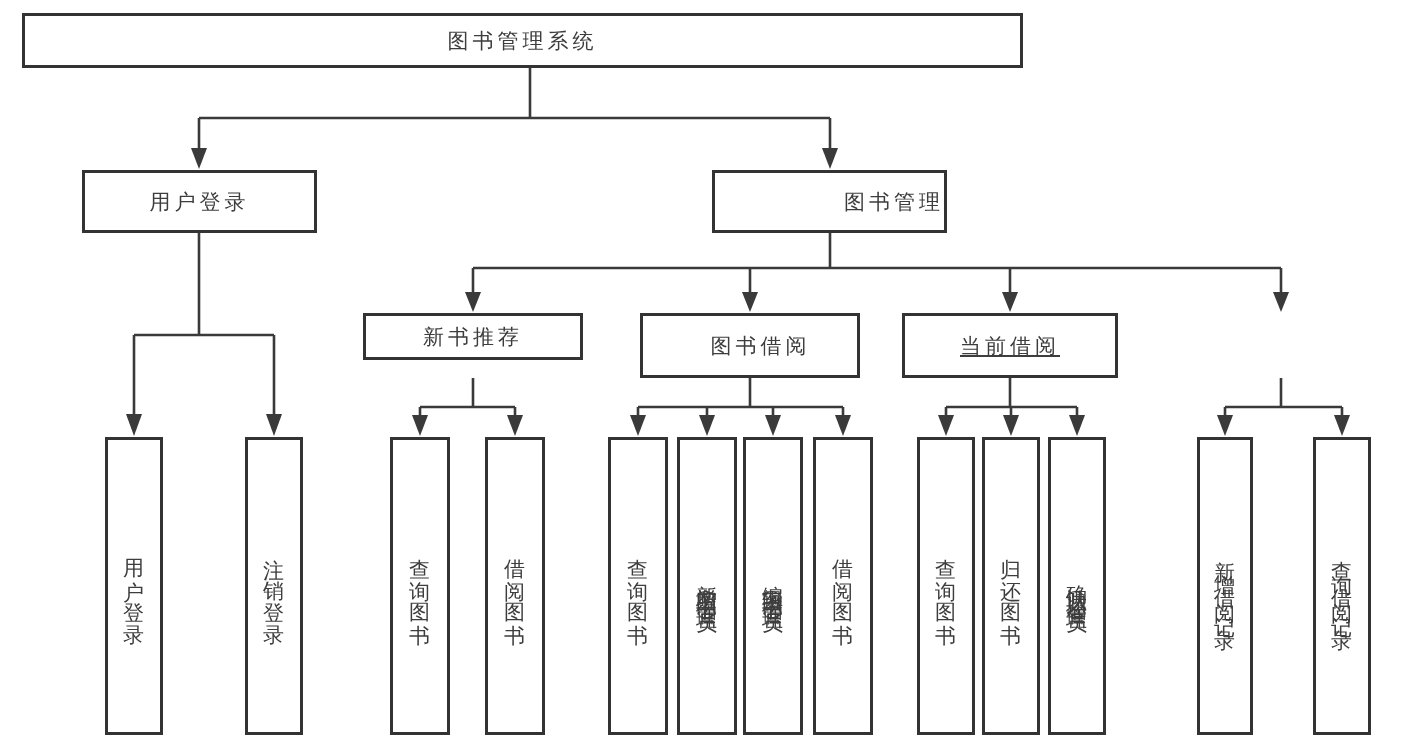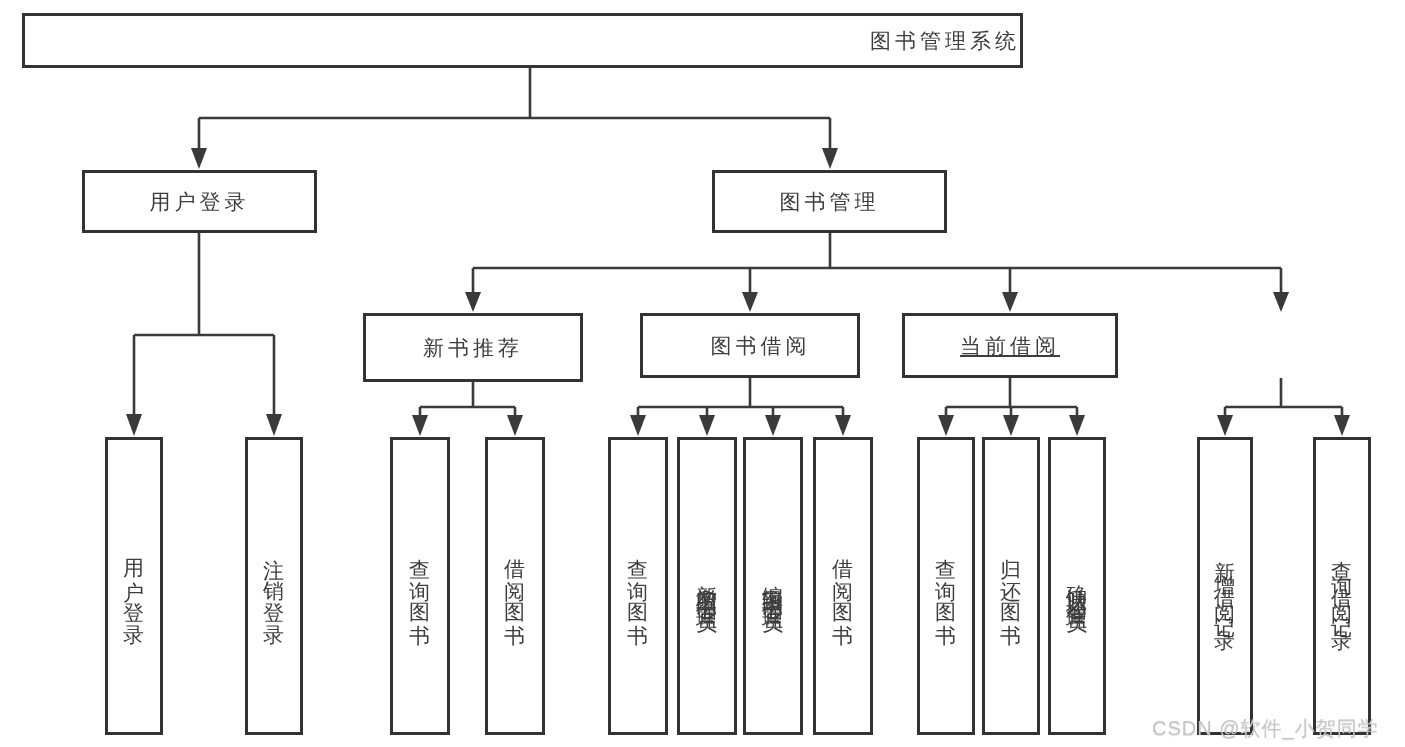--- a/index.html
+++ b/index.html
@@ -25,26 +25,26 @@
   .vbox span{
     writing-mode:vertical-rl;
     text-orientation:mixed;
     font-size:21px;
     line-height:1;
   }
   .v4 span{letter-spacing:22px;}
   .v6 span{letter-spacing:14px;}
   .v9 span{letter-spacing:4px;}
   
-  .b-root{left:22px;top:13px;width:1001px;height:55px;justify-content:flex-end;}
+  .b-root{left:22px;top:13px;width:1001px;height:55px;}
   
   .b-userlogin{left:82px;top:170px;width:235px;height:63px;}
-  .b-bookmgmt{left:712px;top:170px;width:235px;height:63px;}
+  .b-bookmgmt{left:712px;top:170px;width:235px;height:63px;justify-content:flex-end;}
   
-  .b-newbook{left:363px;top:313px;width:220px;height:69px;}
+  .b-newbook{left:363px;top:313px;width:220px;height:47px;}
   .b-borrow{left:640px;top:313px;width:220px;height:65px;padding-left:21px;}
   .b-current{left:902px;top:313px;width:216px;height:65px;text-decoration:underline;}
   .b-records{left:1173px;top:313px;width:216px;height:65px;}
   
   .leaf{top:437px;height:298px;}
   .b-a1{left:105px;width:58px;}
   .b-a2{left:245px;width:58px;}
   .b-b1{left:390px;width:60px;}
   .b-b2{left:485px;width:60px;}
   .b-c1{left:608px;width:60px;}
@@ -176,15 +176,14 @@
     <span>确认归还（管理员）</span>
   </div>
 
   <div class="box vbox v6 leaf b-e1">
     <span>新增借阅记录</span>
   </div>
   <div class="box vbox v6 leaf b-e2">
     <span>查询借阅记录</span>
   </div>
 
-  <div class="watermark">CSDN @软件_小贺同学</div>
 
 </div>
 
 </body></html>

